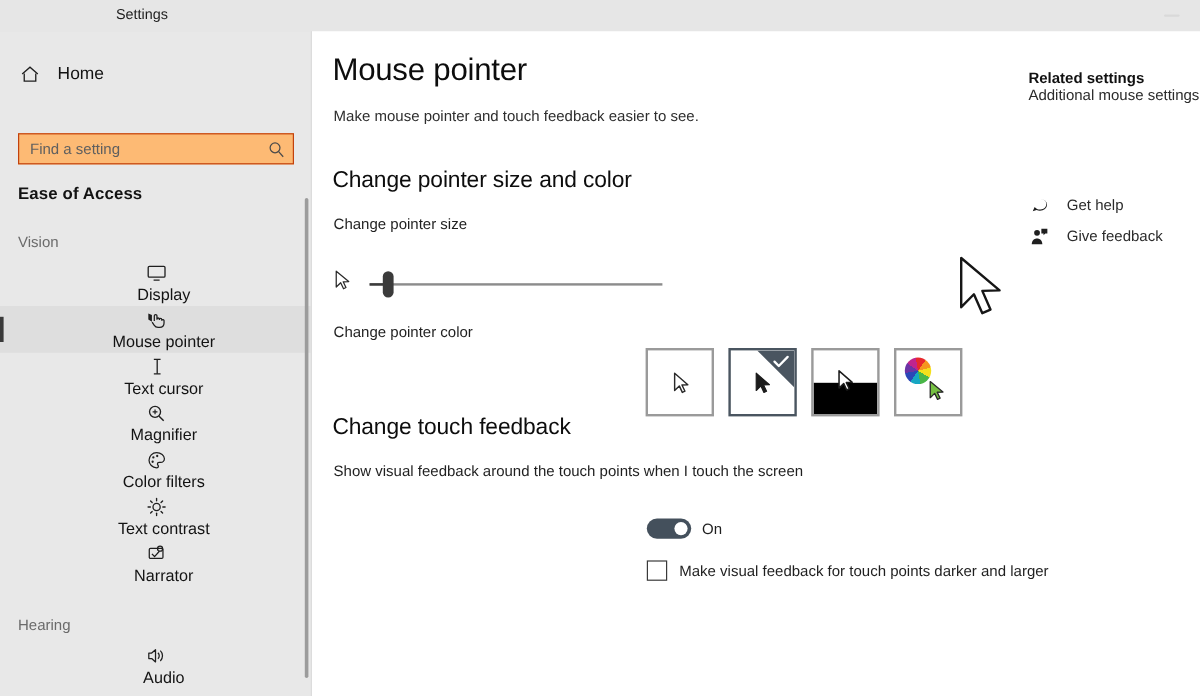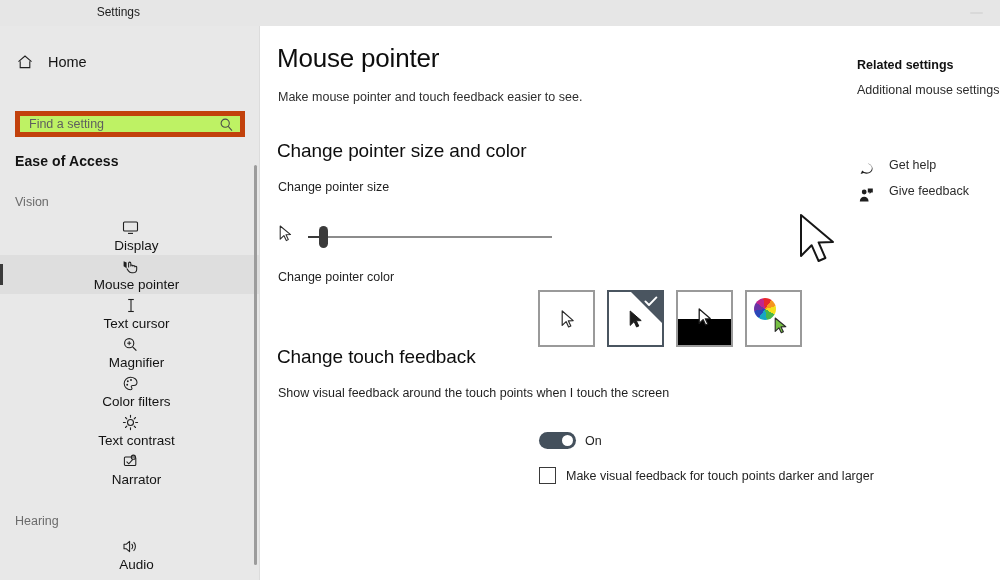--- a/index.html
+++ b/index.html
@@ -72,22 +72,22 @@
   }
   .home-label {
     font-size: 14.5px;
     color: #131313;
   }
 
   .search-box {
     position: absolute;
     left: 15px; top: 85px;
     width: 230px; height: 26px;
-    background: #bef264;
-    border: 5px solid #c2410c;
+    background: #fdba74;
+    border: 1px solid #c2410c;
     box-sizing: border-box;
     display: flex;
     align-items: center;
     cursor: text;
   }
   .search-input-text {
     flex: 1;
     font-size: 12.5px;
     color: #5f5f5f;
     padding-left: 9px;
@@ -337,37 +337,36 @@
   
   .right-rail {
     position: absolute;
     left: 857px; top: 58px;
     width: 143px;
   }
   .rail-heading {
     font-size: 12.5px;
     font-weight: bold;
     color: #111111;
-    margin-bottom: 11px;
     white-space: nowrap;
   }
   .rail-link {
     font-size: 12.5px;
     color: #2b2b2b;
     white-space: nowrap;
     cursor: pointer;
   }
   .rail-help {
     position: absolute;
     left: 855px; top: 158px;
     width: 145px;
   }
   .rail-help-row {
     display: flex;
-    align-items: flex-start;
+    align-items: center;
     height: 26px;
     cursor: pointer;
   }
   .rail-help-row .ico {
     width: 22px; height: 22px;
     display: flex; align-items: center; justify-content: center;
     margin-right: 12px;
     flex: 0 0 22px;
   }
   .rail-help-label {

